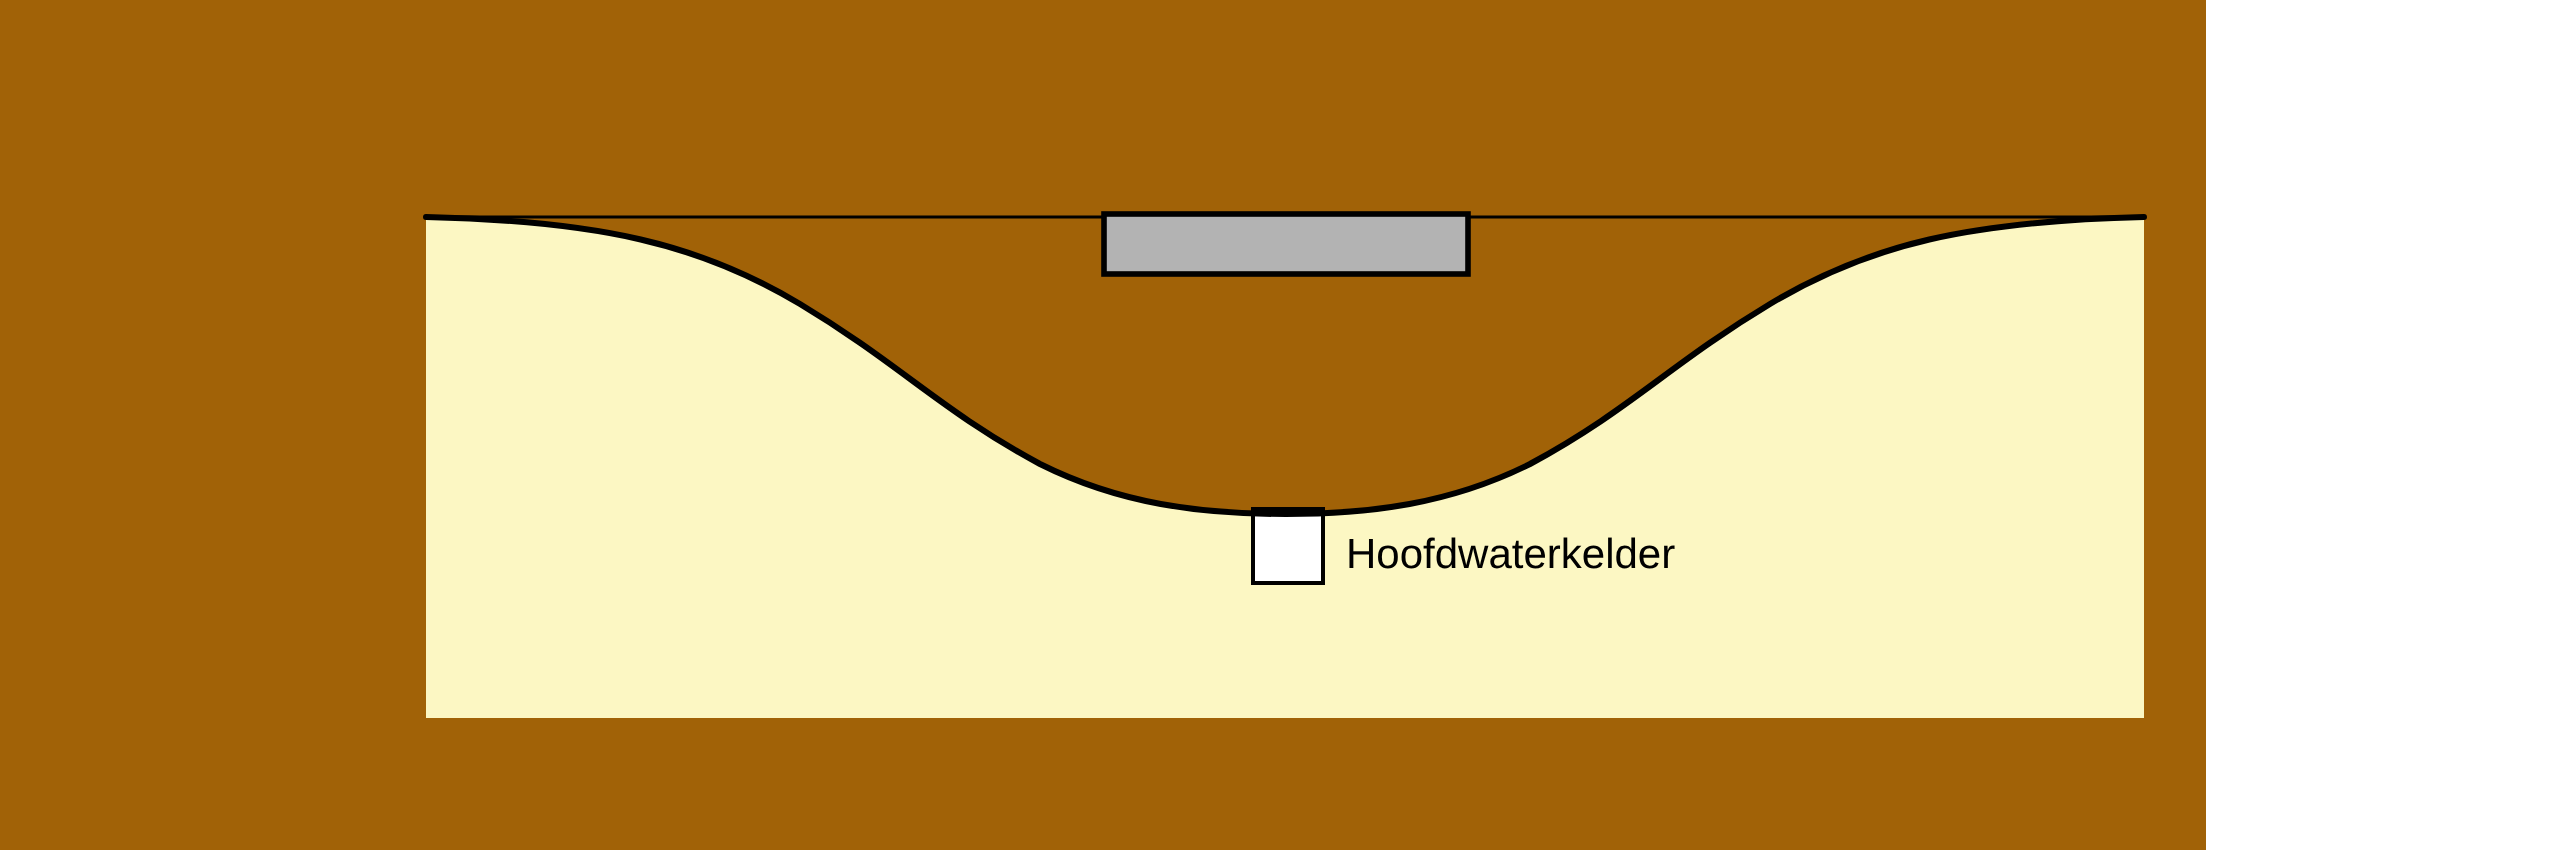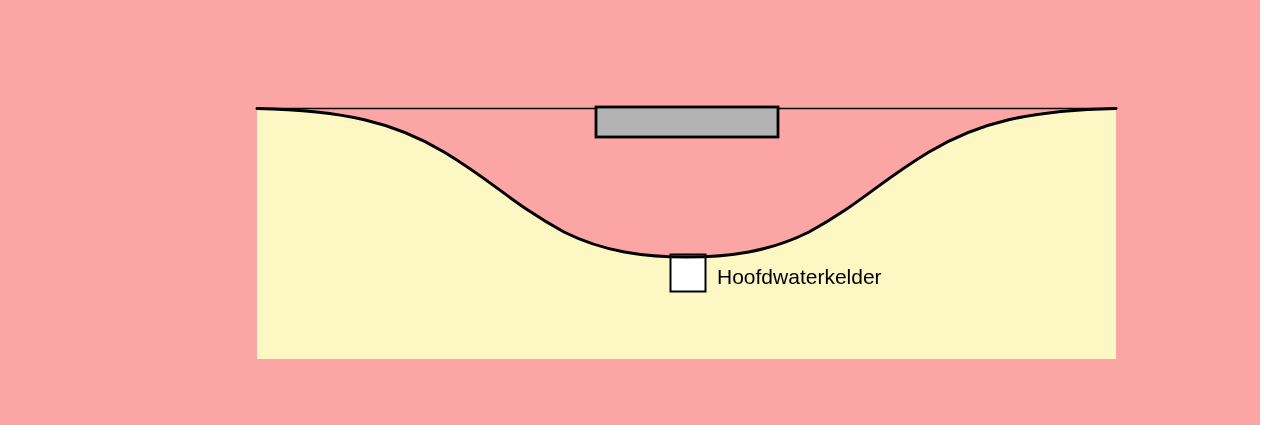--- a/index.html
+++ b/index.html
@@ -2,25 +2,24 @@
 <html><head>
 <meta charset="utf-8">
 <style>
   html, body {
     margin: 0;
     padding: 0;
     background: #ffffff;
   }
   .stage {
     position: relative;
-    width: 1216px;
+    width: 1103px;
     height: 425px;
-    background: #fca5a5;
+    background: #a16207;
     overflow: hidden;
-    padding-left: 44px;
   }
   svg {
     display: block;
   }
   .cellar-label {
     font-family: "Liberation Sans", "DejaVu Sans", sans-serif;
     font-size: 21px;
     fill: #000000;
   }
 </style>

